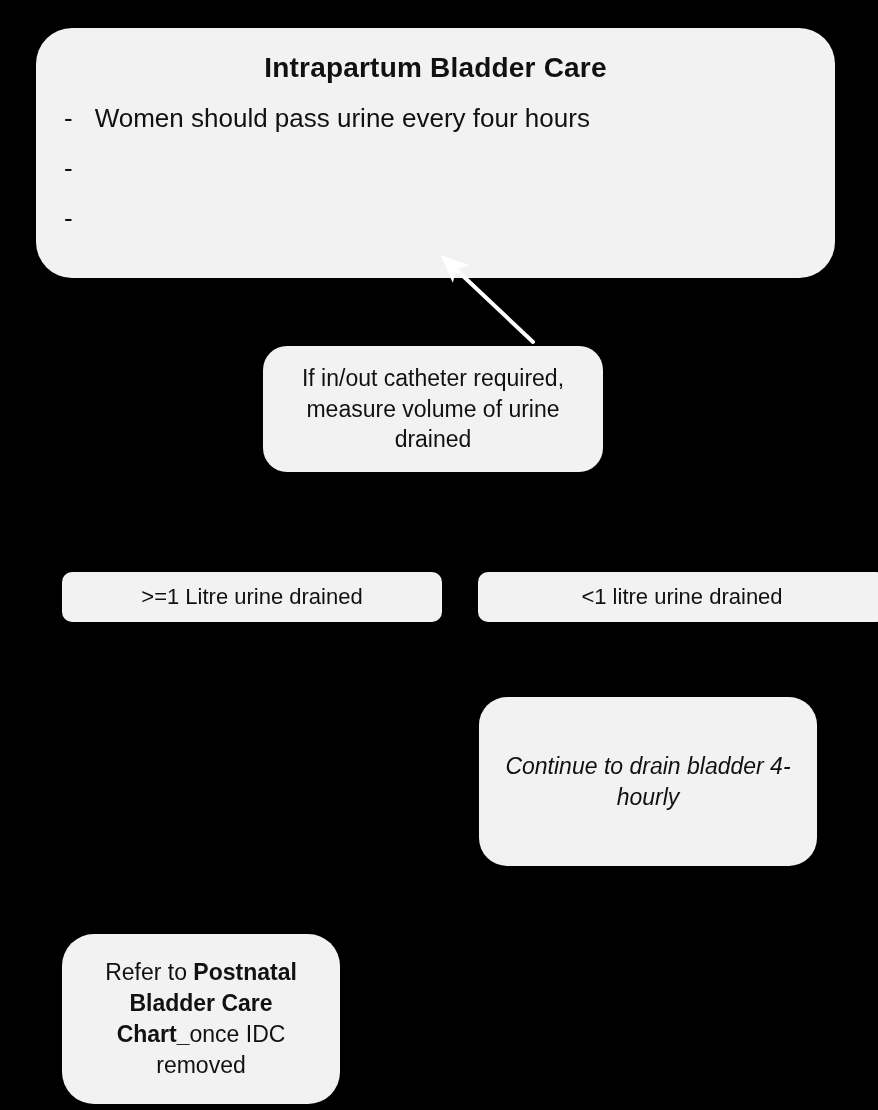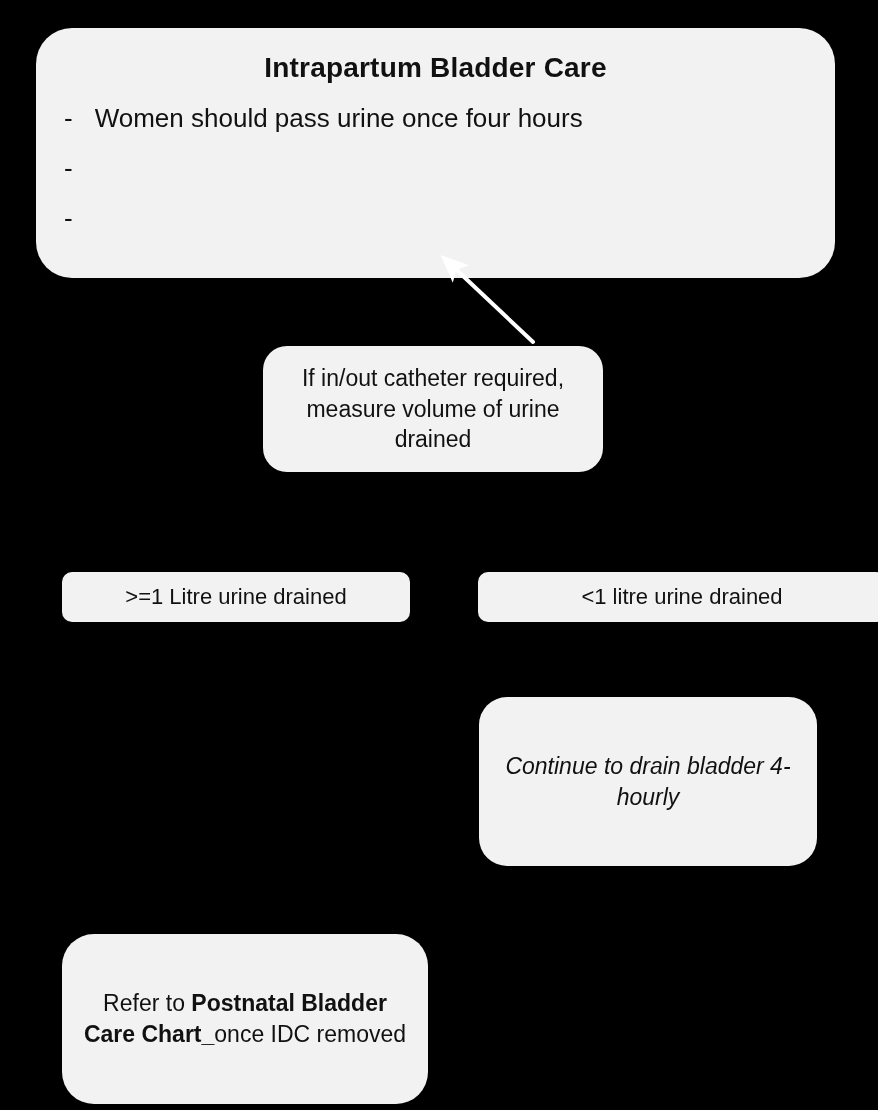--- a/index.html
+++ b/index.html
@@ -69,21 +69,21 @@
     font-size: 23px;
     line-height: 1.32;
   }
   
   .branch-label {
     top: 572px;
     height: 50px;
     border-radius: 10px;
     font-size: 22px;
   }
-  .branch-label.left  { left: 62px;  width: 348px; text-align: right; }
+  .branch-label.left  { left: 62px;  width: 380px; text-align: right; }
   .branch-label.right { left: 478px; width: 408px; }
   
   .left-action-box {
     left: 62px; top: 703px;
     width: 338px; height: 170px;
     border-radius: 28px;
     padding: 12px 14px;
     font-size: 22px;
     line-height: 1.3;
     text-align: center;
@@ -97,40 +97,40 @@
     width: 338px; height: 169px;
     border-radius: 28px;
     padding: 10px 20px;
     font-size: 23px;
     line-height: 1.32;
     font-style: italic;
   }
   
   .referral-box {
     left: 62px; top: 934px;
-    width: 366px; height: 170px;
+    width: 278px; height: 170px;
     border-radius: 32px;
     padding: 10px 16px;
     font-size: 23px;
     line-height: 1.35;
   }
   .bold { font-weight: bold; }
   .underscore-sep { font-weight: bold; }
 </style>
 </head>
 <body>
 
 <div id="canvas">
 
   <div class="box top-box">
     <div class="top-title">Intrapartum Bladder Care</div>
     <div class="top-bullets">
       <div class="bullet-row">
         <span class="bullet-marker">-</span>
-        <span>Women should pass urine once four hours</span>
+        <span>Women should pass urine every four hours</span>
       </div>
       <div class="bullet-row">
         <span class="bullet-marker">-</span>
       </div>
       <div class="bullet-row">
         <span class="bullet-marker">-</span>
       </div>
     </div>
   </div>
 

